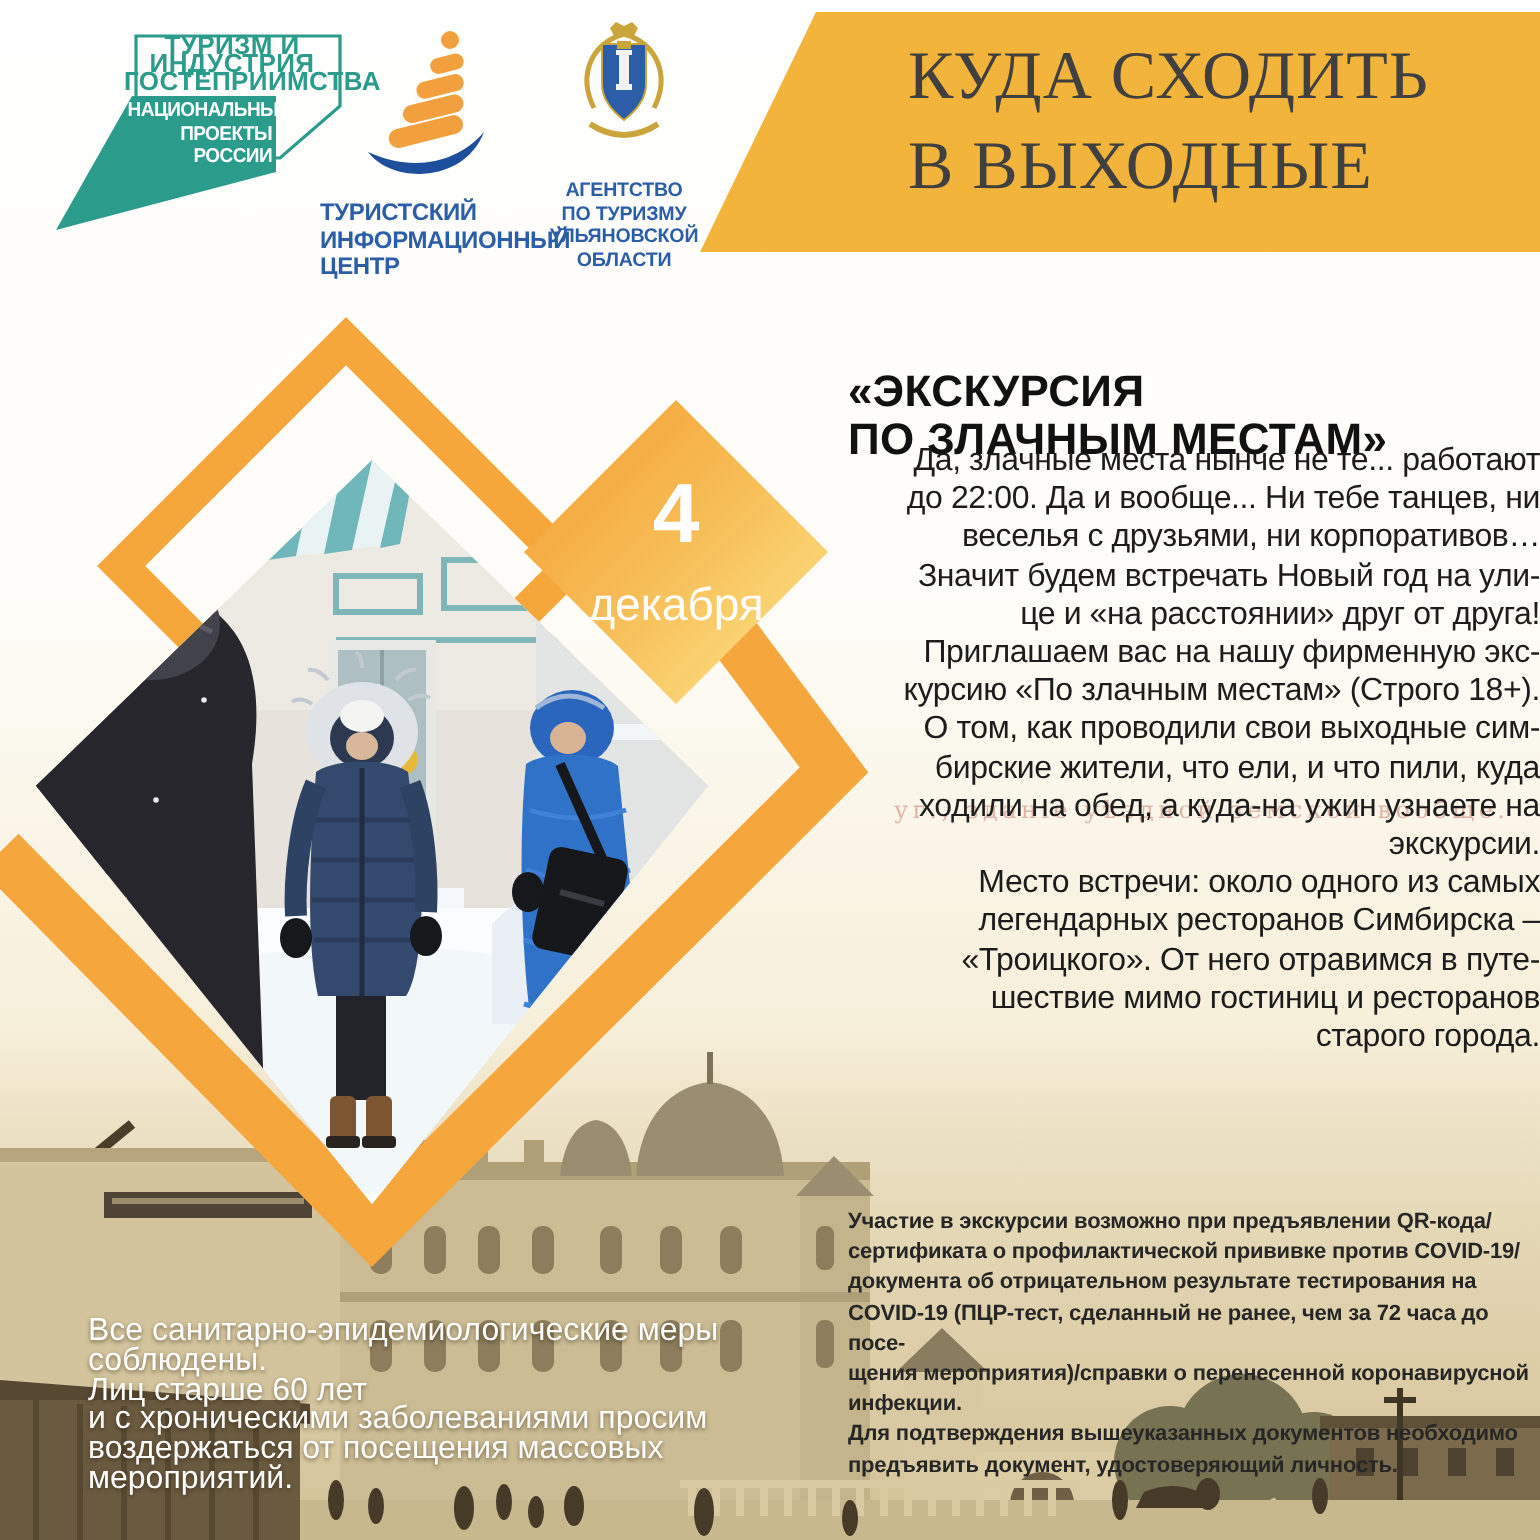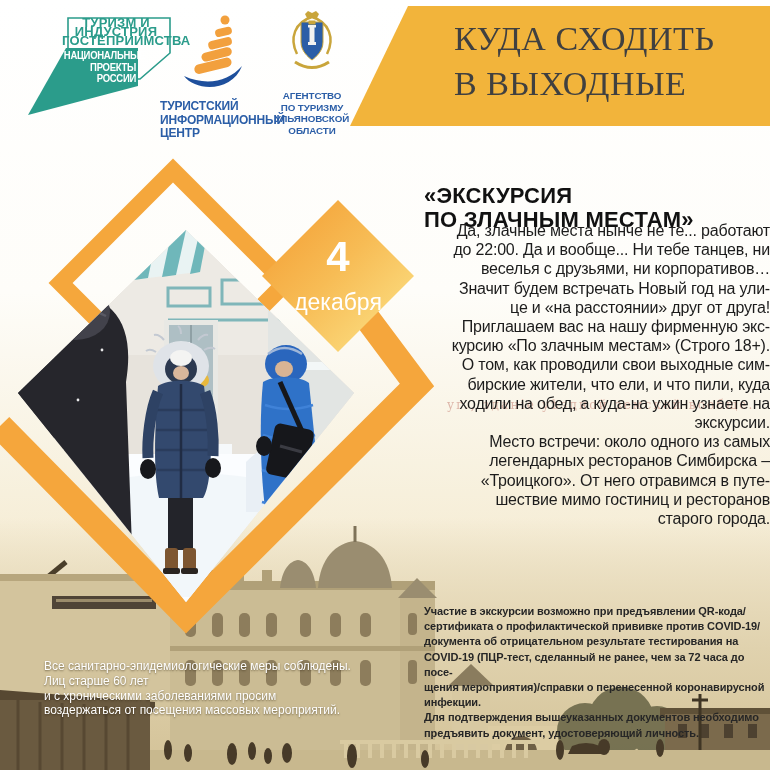--- a/index.html
+++ b/index.html
@@ -51,21 +51,21 @@
   .event-body{left:424px;top:221px;width:346px;font-size:16px;line-height:19.2px;color:#1c1c1c;
     letter-spacing:-.2px;z-index:4;text-align:right;}
   .booking{left:424px;top:527px;font-size:18px;line-height:30px;color:#161616;letter-spacing:-.4px;
     white-space:pre;z-index:4;}
   .covid{left:424px;top:604px;width:346px;font-size:11px;line-height:15.2px;font-weight:bold;
     color:#262626;letter-spacing:-.1px;z-index:4;}
 
   
   .sepia{left:0;top:518px;width:770px;height:252px;z-index:1;
     background:linear-gradient(180deg,rgba(238,228,202,0) 0,rgba(232,220,189,.75) 55px,#e0d2ae 130px,#d3c297 100%);}
-  .sanitary{left:44px;top:659px;width:330px;font-size:12px;line-height:14.8px;color:#fff;
+  .sanitary{left:44px;top:659px;width:330px;font-size:16px;line-height:14.8px;color:#fff;
     text-shadow:0 1px 2px rgba(40,30,10,.55);z-index:5;}
 </style>
 </head>
 <body>
 
 <div class="page">
 
   <div class="abs sepia">
     <svg width="770" height="252" viewBox="0 0 770 252">
 

